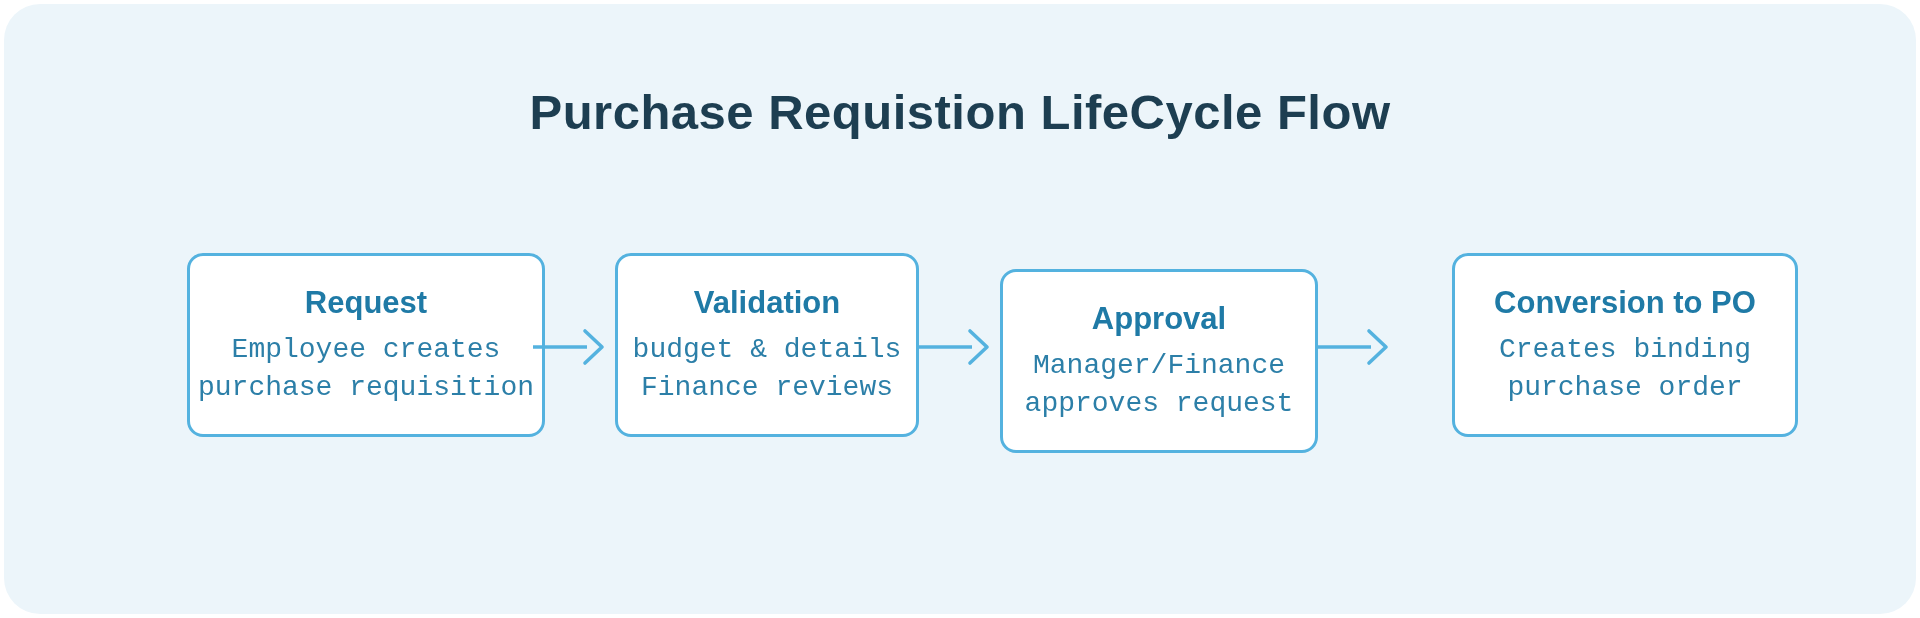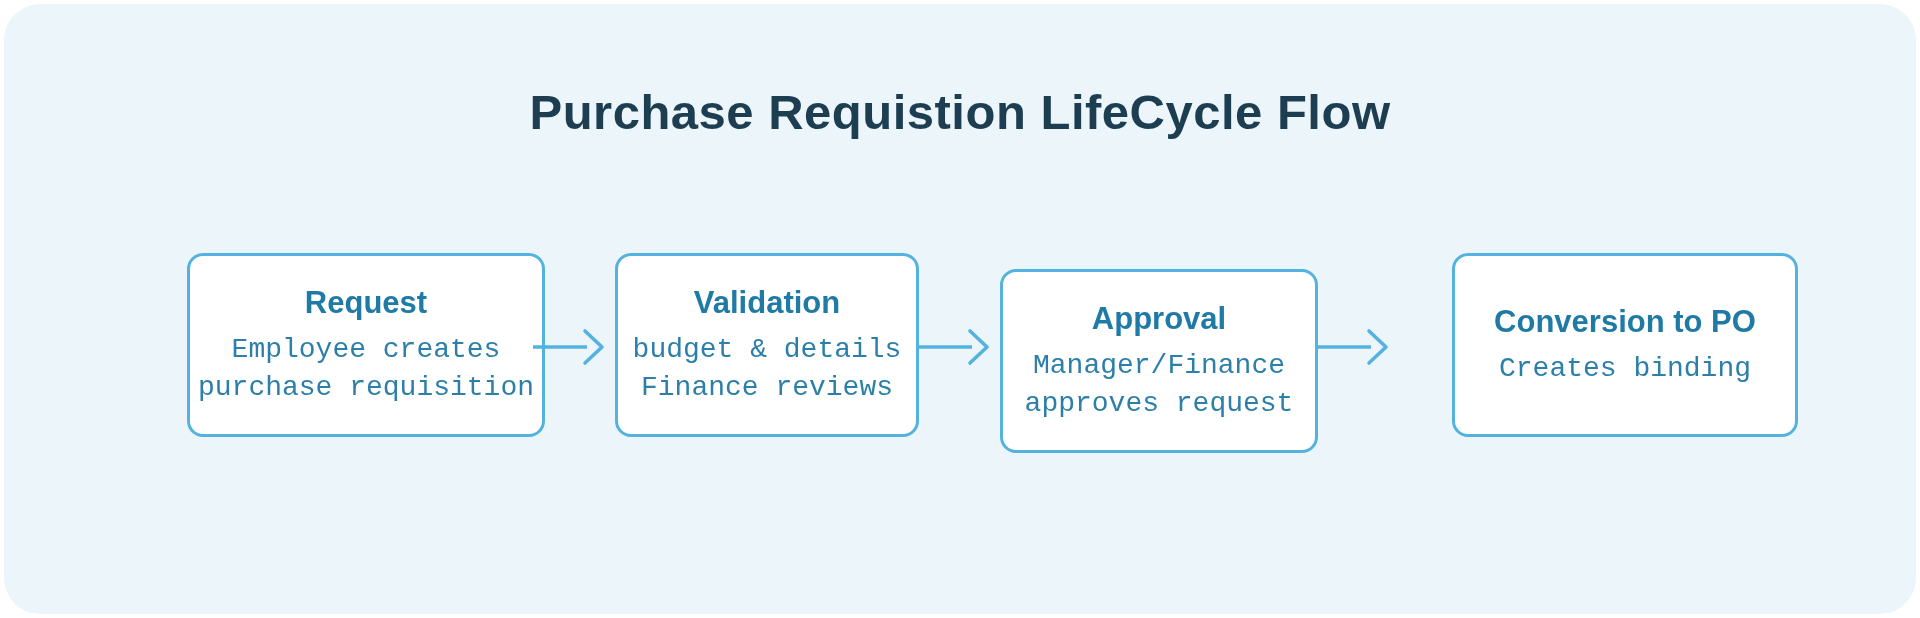--- a/index.html
+++ b/index.html
@@ -123,15 +123,16 @@
   </div>
 
   <svg class="flow-arrow arrow-3" viewBox="0 0 72 44" fill="none" xmlns="http://www.w3.org/2000/svg">
     <line x1="0" y1="22" x2="54" y2="22" stroke="currentColor" stroke-width="3.6"></line>
     <polyline points="52,6 69,22 52,38" stroke="currentColor" stroke-width="3.6" stroke-linecap="round" stroke-linejoin="round" fill="none"></polyline>
   </svg>
 
   <div class="flow-step step-4">
     <div class="step-title">Conversion to PO</div>
     <div class="step-line">Creates binding</div>
+    <div class="step-line">purchase order</div>
   </div>
 
 </div>
 
 </body></html>

